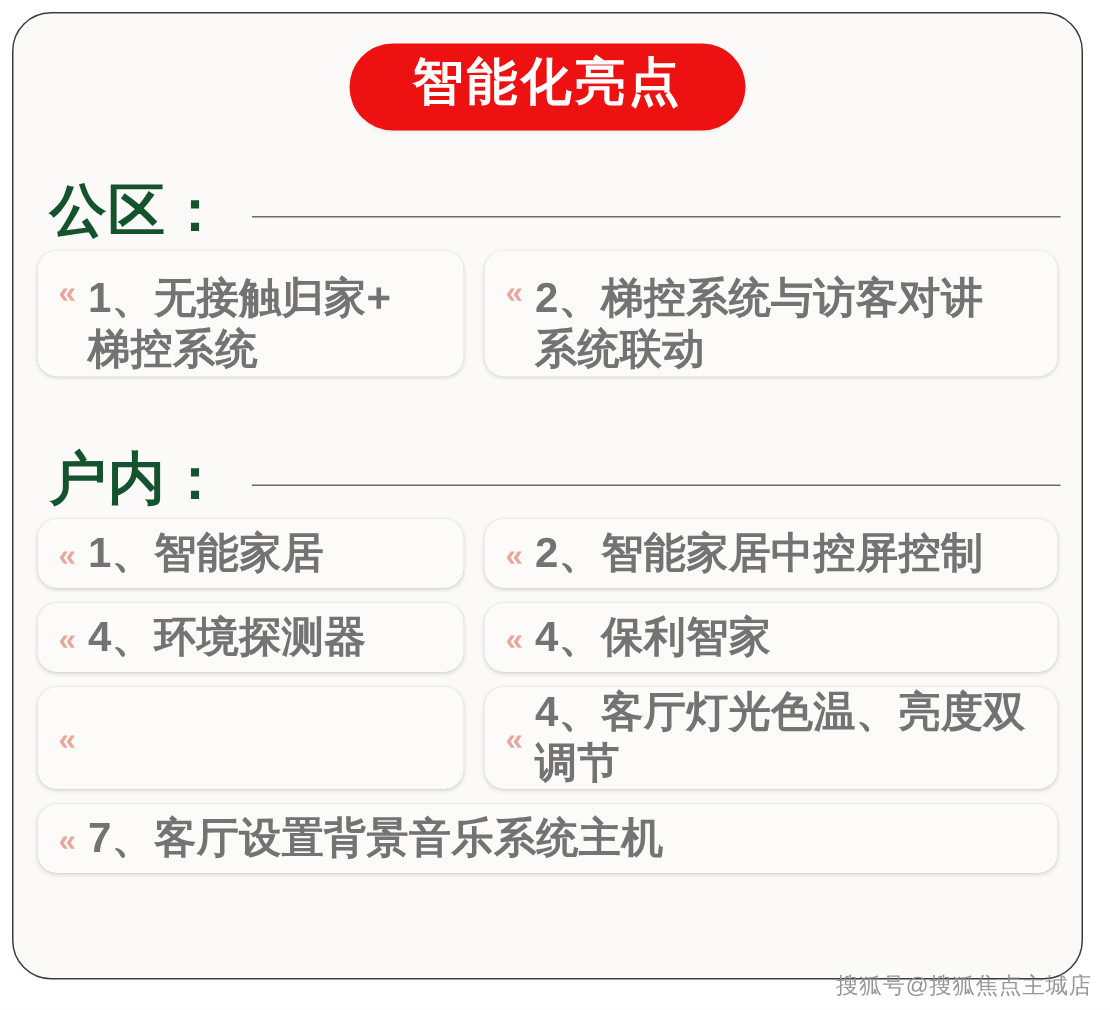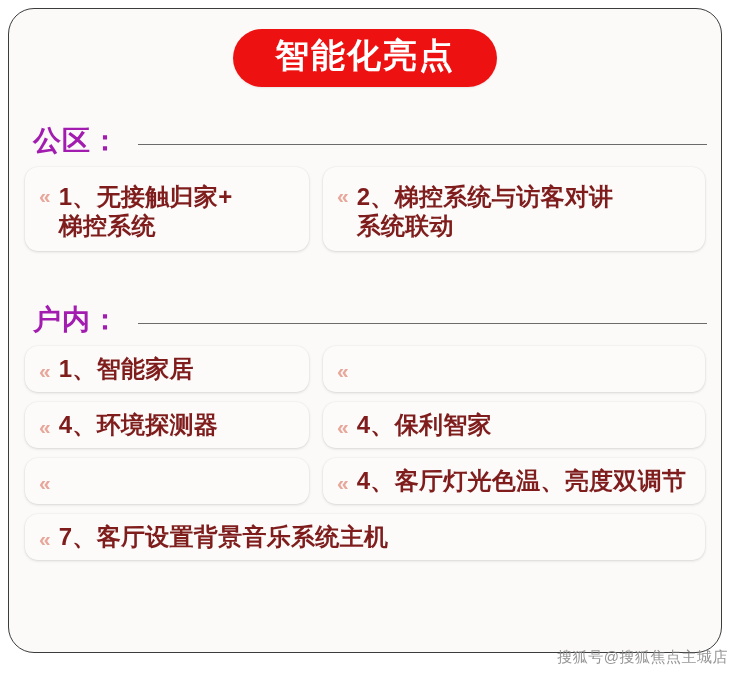--- a/index.html
+++ b/index.html
@@ -67,23 +67,23 @@
     width: 100%;
   }
   .sec-head {
     display: flex;
     align-items: center;
     padding-left: 24px;
     padding-right: 14px;
     height: 52px;
   }
   .sec-title {
-    font-size: 28px;
-    font-weight: bold;
-    color: #a21caf;
+    font-size: 38px;
+    font-weight: bold;
+    color: #14532d;
     letter-spacing: 1px;
     white-space: nowrap;
     line-height: 1;
   }
   .sec-rule {
     flex: 1;
     height: 1px;
     background: #6b6b6b;
     margin-left: 18px;
     margin-top: 6px;
@@ -115,23 +115,23 @@
     font-weight: bold;
     line-height: 1;
     margin-right: 10px;
     flex: 0 0 auto;
     letter-spacing: -2px;
     transform: translateY(1px);
   }
   .card.two-line .chev { transform: translateY(3px); }
 
   .card-text {
-    font-size: 24px;
-    font-weight: bold;
-    color: #7f1d1d;
+    font-size: 28px;
+    font-weight: bold;
+    color: #737373;
     line-height: 1.22;
     letter-spacing: 0.3px;
     white-space: pre-line;
   }
 
   
   .w-left  { width: 284px; }
   .w-right { flex: 1; }
   .w-full  { width: 100%; }
 
@@ -192,20 +192,21 @@
 
       <div class="rows">
 
         <div class="row">
           <div class="card w-left">
             <span class="chev">«</span>
             <span class="card-text">1、智能家居</span>
           </div>
           <div class="card w-right">
             <span class="chev">«</span>
+            <span class="card-text">2、智能家居中控屏控制</span>
           </div>
         </div>
 
         <div class="row">
           <div class="card w-left">
             <span class="chev">«</span>
             <span class="card-text">4、环境探测器</span>
           </div>
           <div class="card w-right">
             <span class="chev">«</span>

